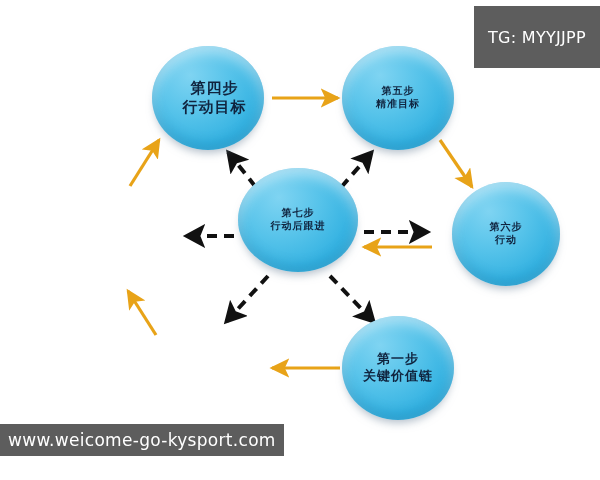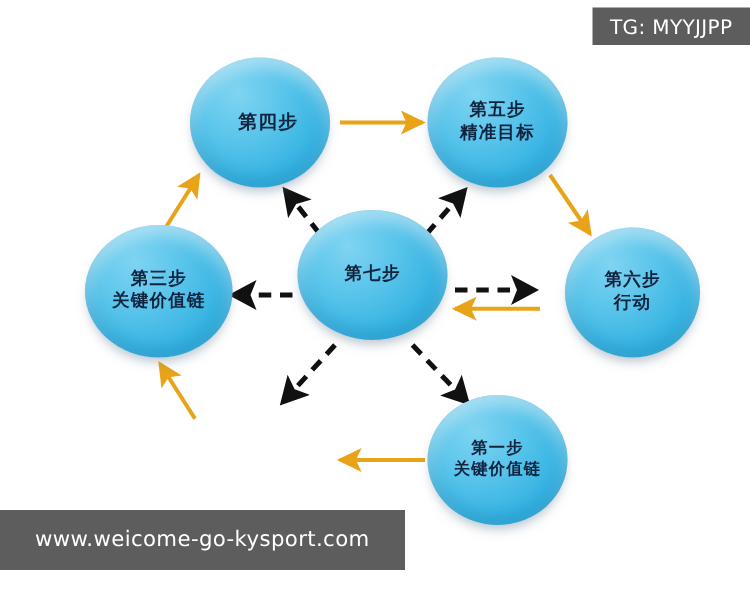--- a/index.html
+++ b/index.html
@@ -28,21 +28,21 @@
     background:radial-gradient(circle at 34% 28%, #7fd4f2 0%, #56c3ea 38%, #36b3e2 68%, #27a6d8 100%);
     box-shadow:
       0 6px 9px -3px rgba(120,140,160,0.55),
       inset 0 -6px 12px rgba(0,110,160,0.30),
       inset 0 7px 14px rgba(255,255,255,0.55);
     z-index:3;
   }
   .node .ln{line-height:1.28;white-space:nowrap;}
 
   .n-big{font-size:15px;margin-left:13px;}
-  .n-mid{font-size:14px;}
+  .n-mid{font-size:10px;}
   .n-sm{font-size:13px;}
 
   
   #node-step4{left:152px;top:46px;width:112px;height:104px;}
   #node-step5{left:342px;top:46px;width:112px;height:104px;}
   #node-step3{left:68px;top:180px;width:118px;height:106px;}
   #node-step7{left:238px;top:168px;width:120px;height:104px;}
   #node-step6{left:452px;top:182px;width:108px;height:104px;}
   #node-step2{left:152px;top:316px;width:112px;height:104px;}
   #node-step1{left:342px;top:316px;width:112px;height:104px;text-align:center;}
@@ -51,22 +51,22 @@
     position:absolute;
     background:#5d5d5d;
     color:#ffffff;
     font-size:16px;
     letter-spacing:0.3px;
     display:flex;
     align-items:center;
     justify-content:center;
     z-index:9;
   }
-  #tag-badge{right:0;top:6px;height:30px;padding:0 14px;}
-  #site-watermark{left:0;bottom:24px;height:48px;padding:0 28px;font-size:17px;}
+  #tag-badge{right:0;top:6px;height:30px;padding:16px 14px;}
+  #site-watermark{left:0;bottom:24px;height:32px;padding:0 8px;font-size:17px;}
 </style>
 </head>
 <body>
 
 <div id="stage">
 
   <svg id="arrows" viewBox="0 0 600 480">
     <defs>
       <marker id="mk-orange" markerWidth="7" markerHeight="7" refX="5.4" refY="3" orient="auto">
         <path d="M0,0 L6.2,3 L0,6 L1.4,3 Z" fill="#e8a318"></path>
@@ -96,34 +96,32 @@
 
     <line x1="364" y1="232" x2="428" y2="232" stroke="#111111" stroke-width="4" stroke-dasharray="10,7" marker-end="url(#mk-black)"></line>
 
     <line x1="268" y1="276" x2="226" y2="322" stroke="#111111" stroke-width="4" stroke-dasharray="10,7" marker-end="url(#mk-black)"></line>
 
     <line x1="330" y1="276" x2="374" y2="322" stroke="#111111" stroke-width="4" stroke-dasharray="10,7" marker-end="url(#mk-black)"></line>
   </svg>
 
   <div class="node" id="node-step4">
     <span class="ln n-big">第四步</span>
+    <span class="ln n-big">行动目标</span>
   </div>
 
   <div class="node" id="node-step5">
     <span class="ln n-mid">第五步</span>
     <span class="ln n-mid">精准目标</span>
   </div>
 
-  <div class="node" id="node-step3">
-    <span class="ln n-mid">第三步</span>
-    <span class="ln n-mid">关键价值链</span>
-  </div>
 
   <div class="node" id="node-step7">
     <span class="ln n-mid">第七步</span>
+    <span class="ln n-mid">行动后跟进</span>
   </div>
 
   <div class="node" id="node-step6">
     <span class="ln n-mid">第六步</span>
     <span class="ln n-mid">行动</span>
   </div>
 
 
   <div class="node" id="node-step1">
     <span class="ln n-sm">第一步</span>

